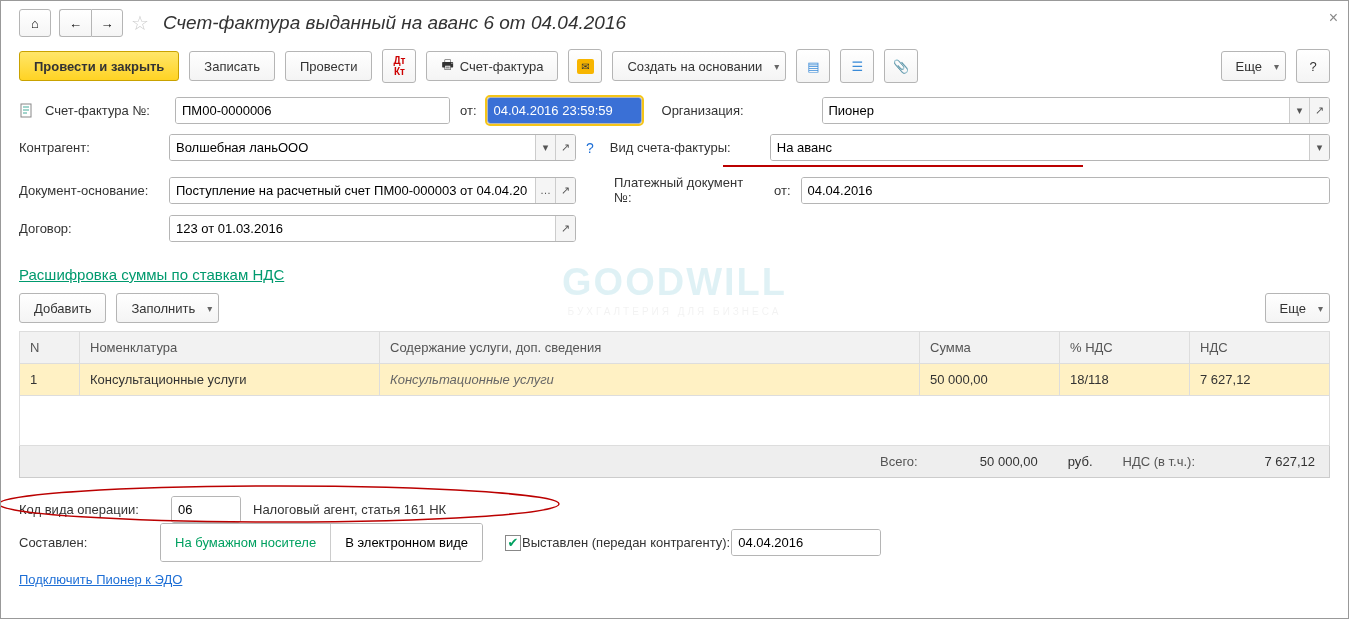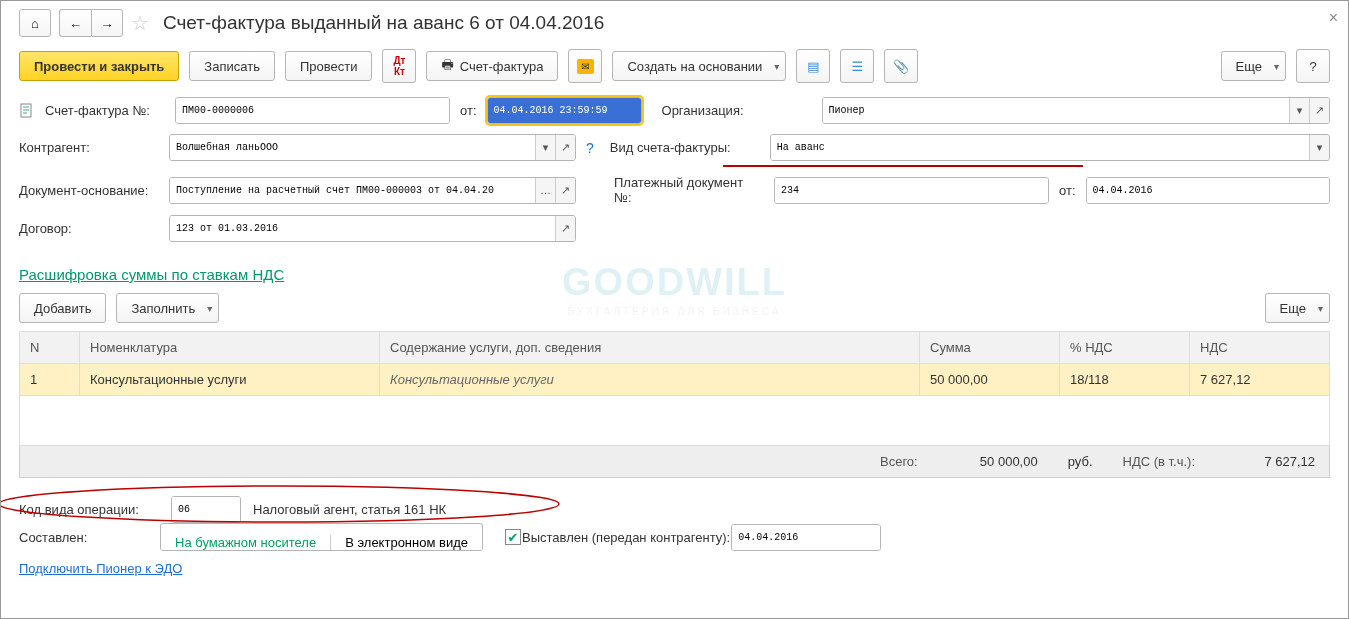--- a/index.html
+++ b/index.html
@@ -9,35 +9,35 @@
   .left-rail div { margin-bottom: 38px; }
   .main { flex: 1; padding: 8px 18px; position: relative; overflow: hidden; }
 
   .topbar { display: flex; align-items: center; gap: 8px; margin-bottom: 12px; }
   .icon-btn { height: 28px; min-width: 32px; border: 1px solid #b5b5b5; border-radius: 3px; background: linear-gradient(#fff,#f5f5f5); display: inline-flex; align-items: center; justify-content: center; cursor: pointer; font-size: 13px; padding: 0 6px; }
   .nav-group { display: inline-flex; }
   .nav-group .icon-btn { border-radius: 0; }
   .nav-group .icon-btn:first-child { border-radius: 3px 0 0 3px; border-right: none; }
   .nav-group .icon-btn:last-child { border-radius: 0 3px 3px 0; }
   .star { color: #ccc; font-size: 20px; cursor: pointer; }
-  .title { font-size: 19px; color: #333; margin-left: 6px; }
+  .title { font-size: 19px; color: #333; margin-left: 6px; font-style: italic; }
   .close-x { position: absolute; right: 10px; top: 8px; font-size: 16px; color: #888; cursor: pointer; }
 
   .toolbar { display: flex; align-items: center; gap: 10px; margin-bottom: 14px; }
   .btn { height: 30px; border: 1px solid #b5b5b5; border-radius: 3px; background: linear-gradient(#fff,#f4f4f4); padding: 0 14px; display: inline-flex; align-items: center; cursor: pointer; font-size: 13px; color: #333; gap: 6px; }
   .btn-primary { background: linear-gradient(#ffe66a,#ffd324); border-color: #c9a200; font-weight: bold; }
   .btn-drop { padding-right: 6px; }
   .drop-arrow::after { content: "▾"; margin-left: 6px; font-size: 10px; color: #666; }
   .sq { height: 34px; width: 32px; padding: 16px; justify-content: center; }
   .spacer { flex: 1; }
 
   .form-row { display: flex; align-items: center; margin-bottom: 10px; gap: 10px; }
   .label { font-size: 13px; color: #333; }
   .field-wrap { display: inline-flex; border: 1px solid #b5b5b5; border-radius: 3px; height: 27px; background: #fff; overflow: hidden; }
-  .field-wrap input { border: none; outline: none; padding: 0 6px; font-size: 10px; height: 100%; flex: 1; background: #fff; font-family: Liberation Mono, monospace; }
+  .field-wrap input { border: none; outline: none; padding: 0 6px; font-size: 13px; height: 100%; flex: 1; background: #fff; }
   .field-btn { width: 20px; border-left: 1px solid #ccc; background: #f5f5f5; display: flex; align-items: center; justify-content: center; font-size: 11px; color: #555; cursor: pointer; }
   .hl-yellow { outline: 2px solid #f5c518; }
 
   .section-title { color: #009a6e; font-size: 15px; margin: 24px 0 10px; text-decoration: underline; }
   .subtoolbar { display: flex; align-items: center; gap: 10px; margin-bottom: 8px; }
 
   table.grid { width: 100%; border-collapse: collapse; border: 1px solid #ccc; }
   table.grid th, table.grid td { border: 1px solid #ddd; padding: 8px 10px; font-size: 13px; text-align: left; }
   table.grid th { background: #f2f2f2; font-weight: normal; color: #555; }
   table.grid tr.selected td { background: #fff1c4; }
@@ -48,21 +48,21 @@
 
   .totals { display: flex; justify-content: flex-end; gap: 30px; background: #eee; padding: 8px 14px; margin-top: 0; border: 1px solid #ccc; border-top: none; align-items: center; font-size: 13px; }
   .totals .tlabel { color: #555; }
   .totals .tval { min-width: 90px; text-align: right; }
 
   .bottom-area { margin-top: 18px; }
   .circle-wrap { position: relative; }
   .circle-wrap svg { position: absolute; left: -40px; top: -12px; pointer-events: none; }
   .op-row { display: flex; align-items: center; gap: 12px; margin-bottom: 0; }
   .toggle-row { display: flex; align-items: center; gap: 1px; margin-bottom: 10px; }
-  .toggle-group { display: inline-flex; border: 1px solid #b5b5b5; border-radius: 3px; overflow: hidden; height: 28px; align-items: flex-end; }
+  .toggle-group { display: inline-flex; border: 1px solid #b5b5b5; border-radius: 3px; overflow: hidden; height: 39px; }
   .toggle-btn { padding: 0 14px; border: none; background: #fff; cursor: pointer; font-size: 13px; border-right: 1px solid #ccc; }
   .toggle-btn:last-child { border-right: none; }
   .toggle-btn.active { color: #00a060; }
   .checkbox { width: 16px; height: 16px; border: 1px solid #888; display: inline-flex; align-items: center; justify-content: center; color: #00a060; font-size: 13px; background: #fff; }
   a.link { color: #1e6fd6; text-decoration: underline; font-size: 13px; }
   .q-link { color: #1e6fd6; font-size: 14px; cursor: pointer; }
   .doc-icon { width: 16px; height: 16px; display: inline-block; }
   .redline { height: 2px; background: #b00; flex: 1; }
   .watermark { position: absolute; left: 50%; top: 260px; transform: translateX(-50%); opacity: 0.12; font-size: 38px; font-weight: bold; color: #0096b0; letter-spacing: 2px; pointer-events: none; }
   .watermark-sub { position: absolute; left: 50%; top: 305px; transform: translateX(-50%); opacity: 0.1; font-size: 10px; color: #888; letter-spacing: 3px; pointer-events: none; }
@@ -167,23 +167,20 @@
 
     <div class="form-row">
       <span class="label" style="width:140px">Документ-основание:</span>
       <div class="field-wrap" style="width:407px">
         <input value="Поступление на расчетный счет ПМ00-000003 от 04.04.20" style="">
         <span class="field-btn">…</span>
         <span class="field-btn">↗</span>
       </div>
       <span style="width:18px"></span>
       <span class="label" style="width:150px">Платежный документ №:</span>
-      <div class="field-wrap" style="width:275px">
-          <input value="234" style="">
-        </div>
       <span class="label">от:</span>
       <div class="field-wrap" style="flex:1">
         <input value="04.04.2016" style="">
 
       </div>
     </div>
 
     <div class="form-row">
       <span class="label" style="width:140px">Договор:</span>
       <div class="field-wrap" style="width:407px">

